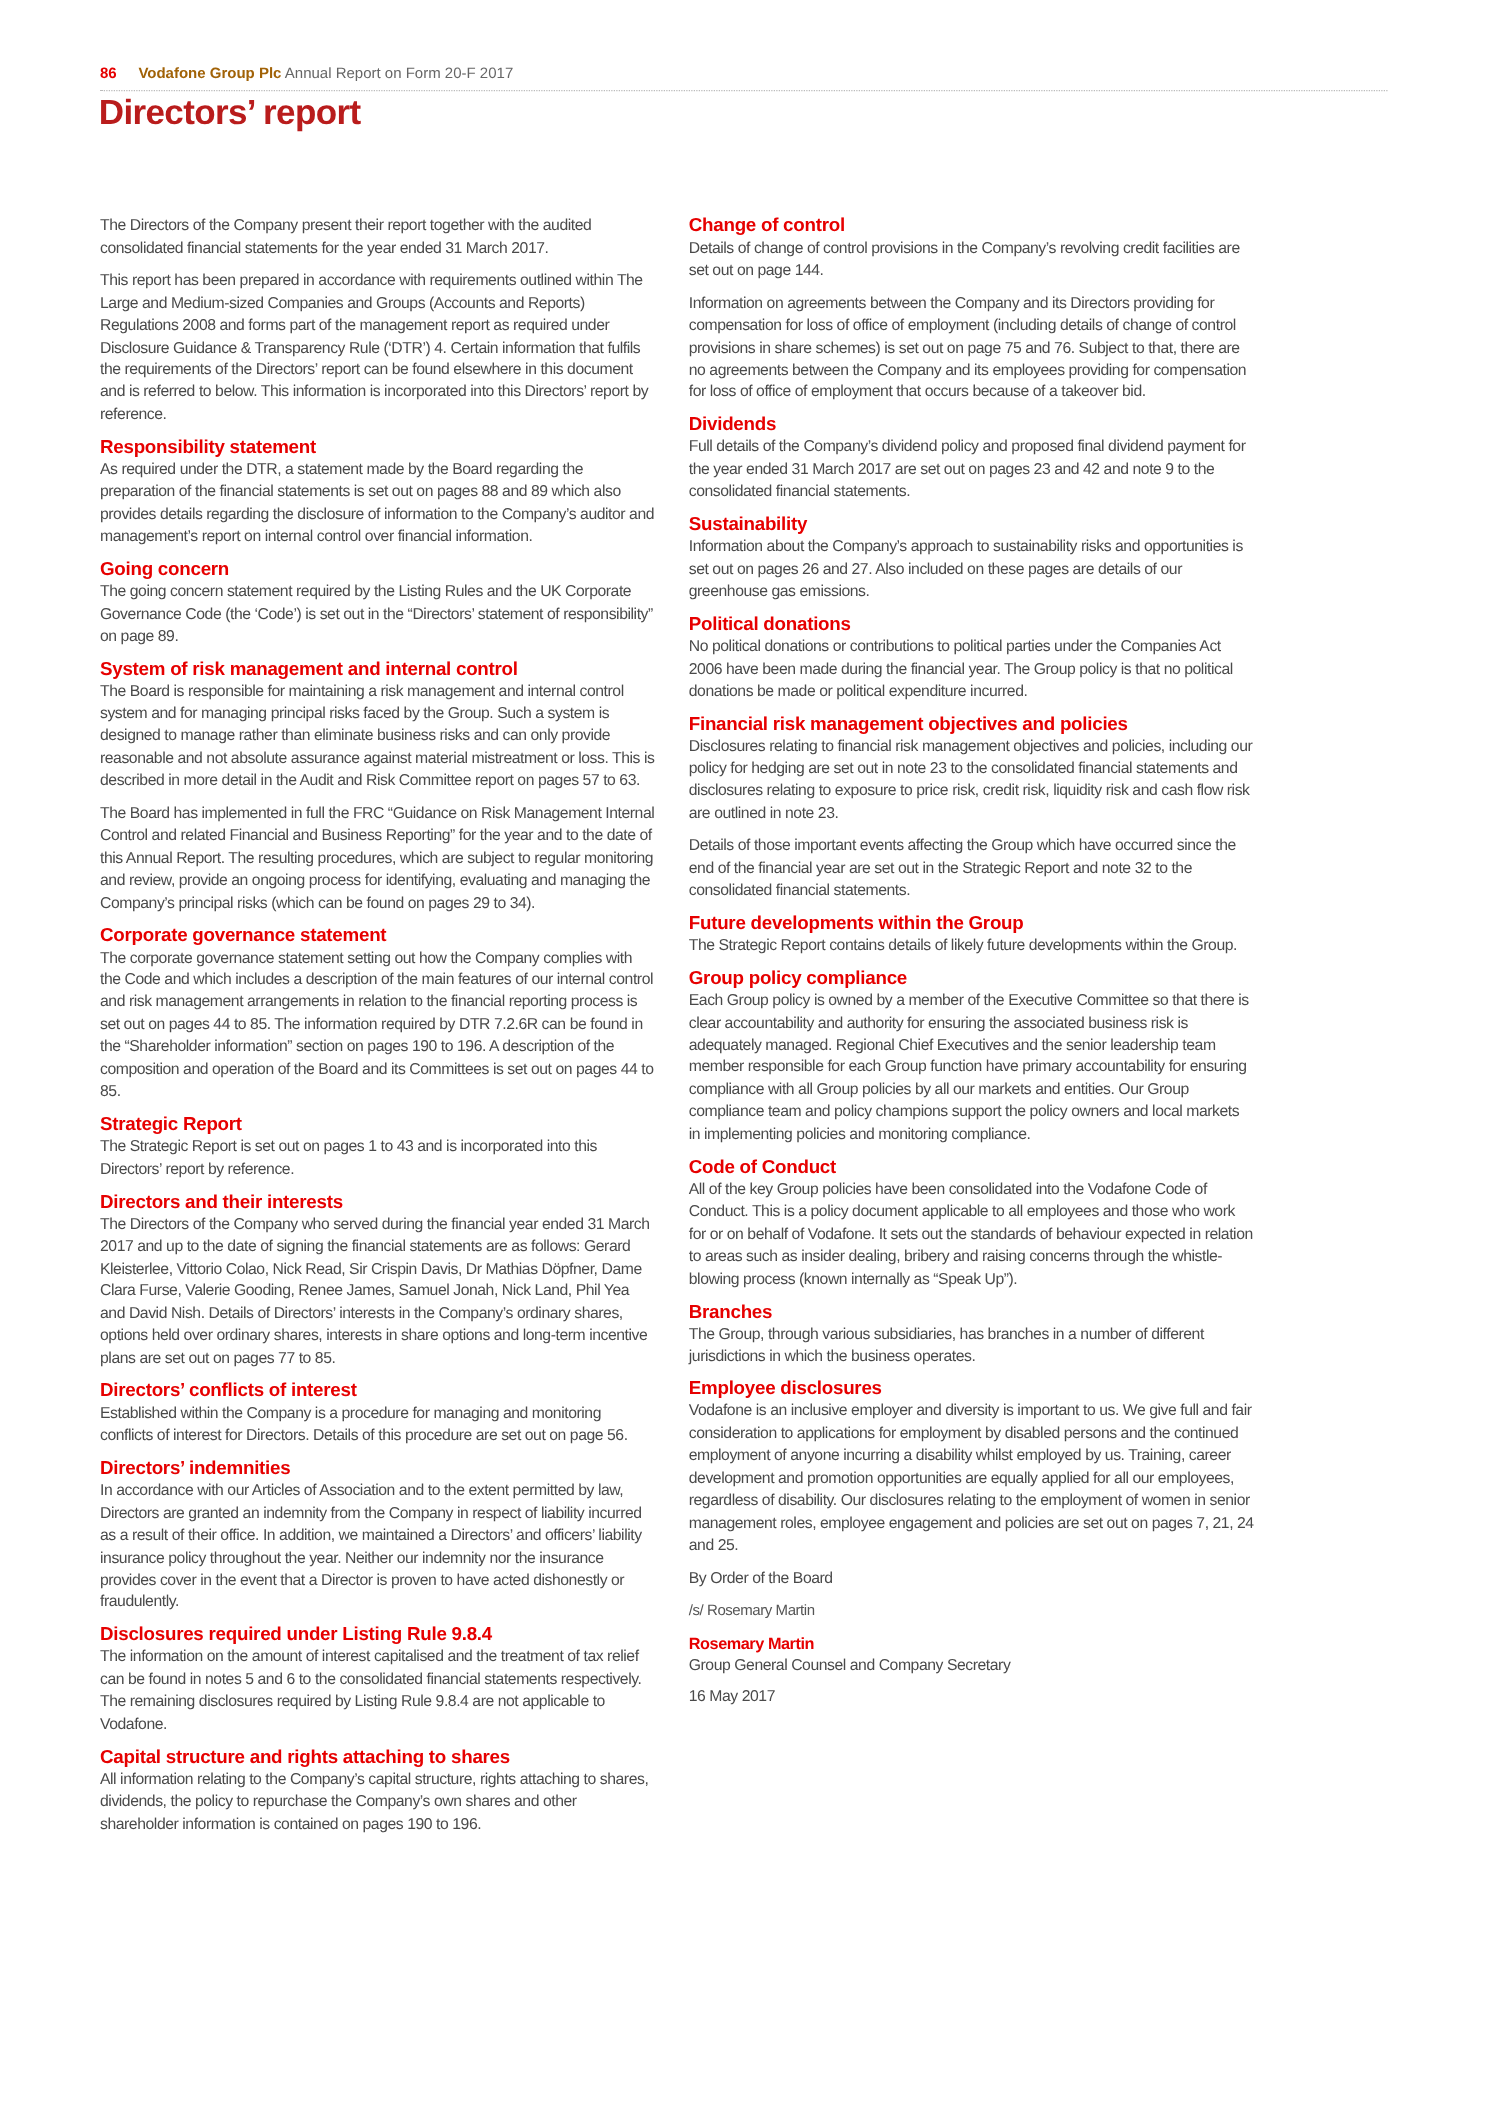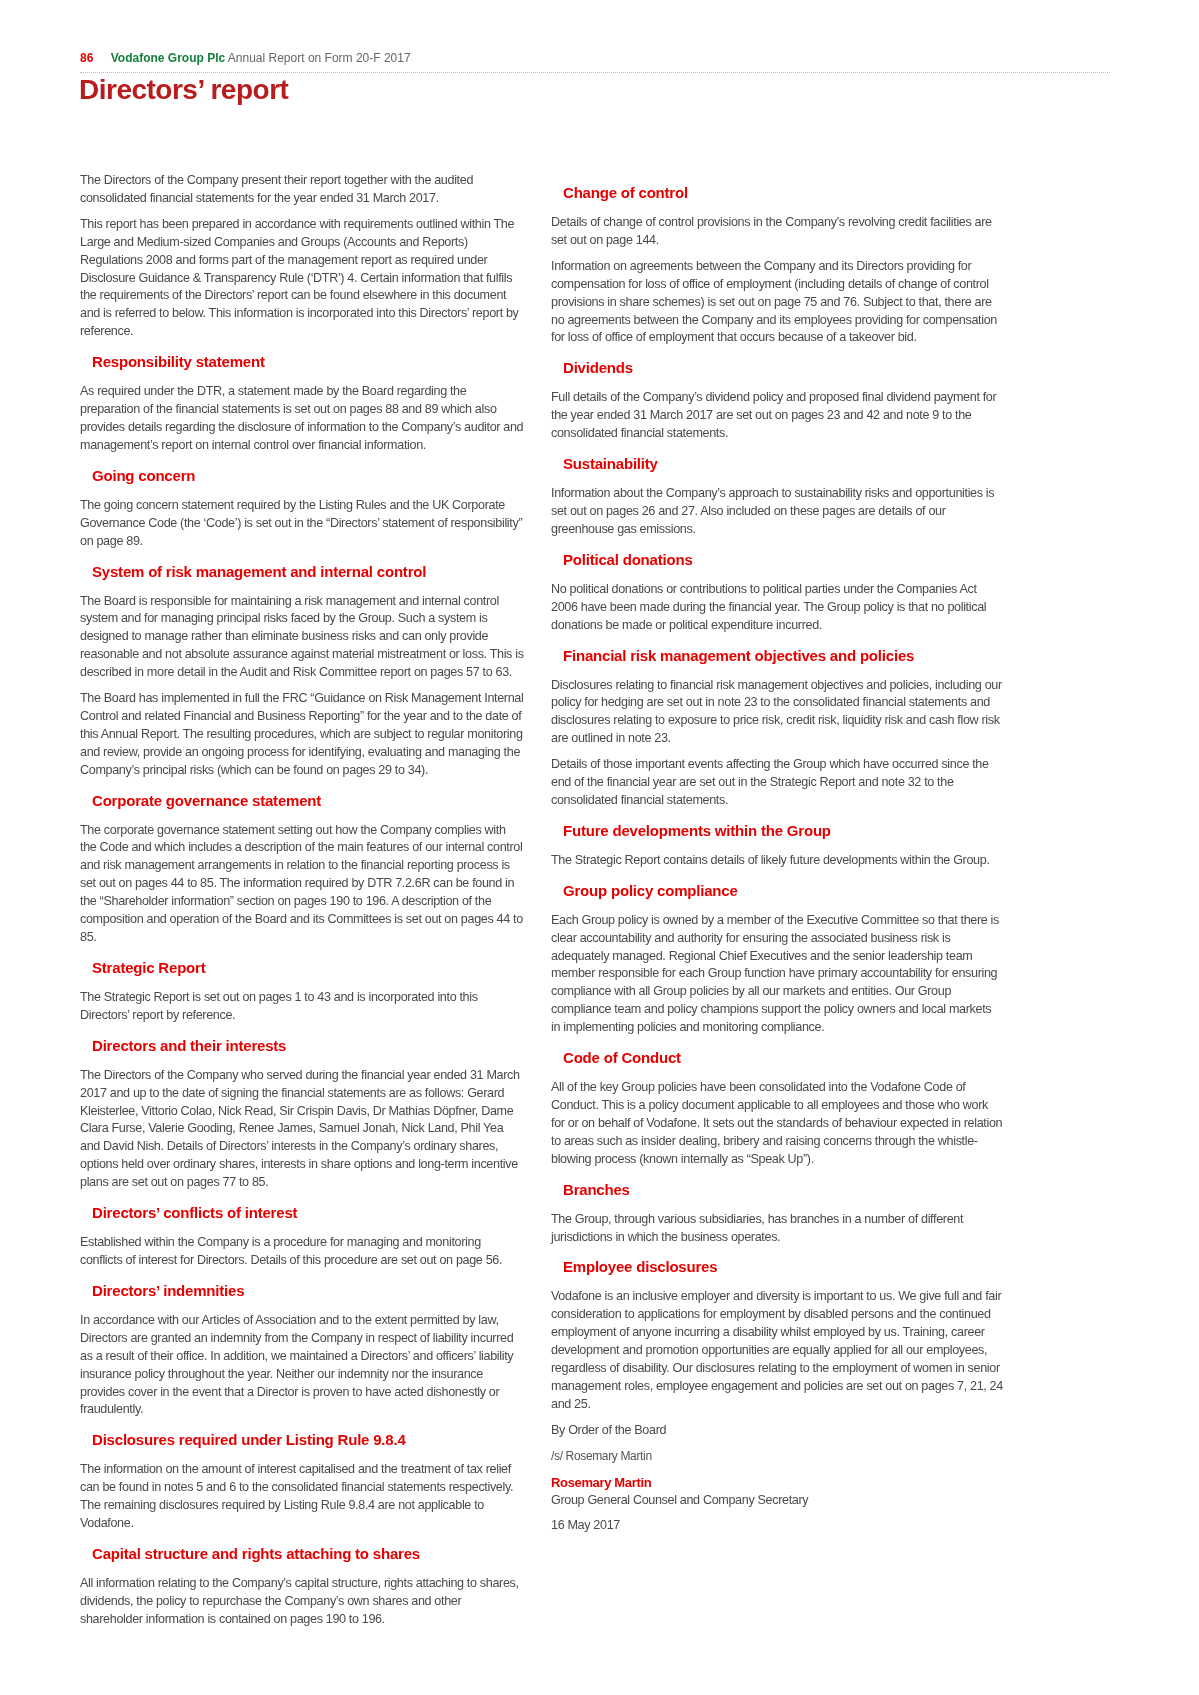--- a/index.html
+++ b/index.html
@@ -1,29 +1,29 @@
 <!DOCTYPE html>
 <html><head>
 <meta charset="utf-8">
 <style>
   html, body { margin:0; padding:0; background:#ffffff; }
   body { width:1199px; height:1695px; position:relative; overflow:hidden;
          font-family:"Liberation Sans", sans-serif; color:#4a4a4a; }
   .header { position:absolute; left:80px; top:51px; width:1030px; font-size:12px; }
   .header .pg { color:#e60000; font-weight:bold; margin-right:14px; }
-  .header .co { color:#15803d; font-weight:bold; }
+  .header .co { color:#a16207; font-weight:bold; }
   .header .rest { color:#666; }
   .rule { position:absolute; left:80px; top:72px; width:1030px; border-top:1px dotted #bbb; }
   .title { position:absolute; left:79px; top:74px; font-size:28px; font-weight:bold; color:#b91c1c;
            letter-spacing:-0.5px; margin:0; }
   .col { position:absolute; top:172px; width:445px; font-size:12.6px; line-height:17.9px; letter-spacing:-0.35px; }
   .col.left { left:80px; }
   .col.right { left:551px; width:452px; }
   p { margin:0 0 8px 0; }
-  h2 { margin:12px; color:#e60000; font-size:15px; font-weight:bold; line-height:18px; letter-spacing:-0.2px; }
+  h2 { margin:0; color:#e60000; font-size:15px; font-weight:bold; line-height:18px; letter-spacing:-0.2px; }
   .section { margin-bottom:8px; }
   .sig { font-size:12px; color:#555; margin:6px 0 8px 0; }
   .signame { color:#e60000; font-weight:bold; font-size:13px; margin:0; }
 </style>
 </head>
 <body>
 
 <div class="header">
   <span class="pg">86</span>
   <span class="co">Vodafone Group Plc</span>

